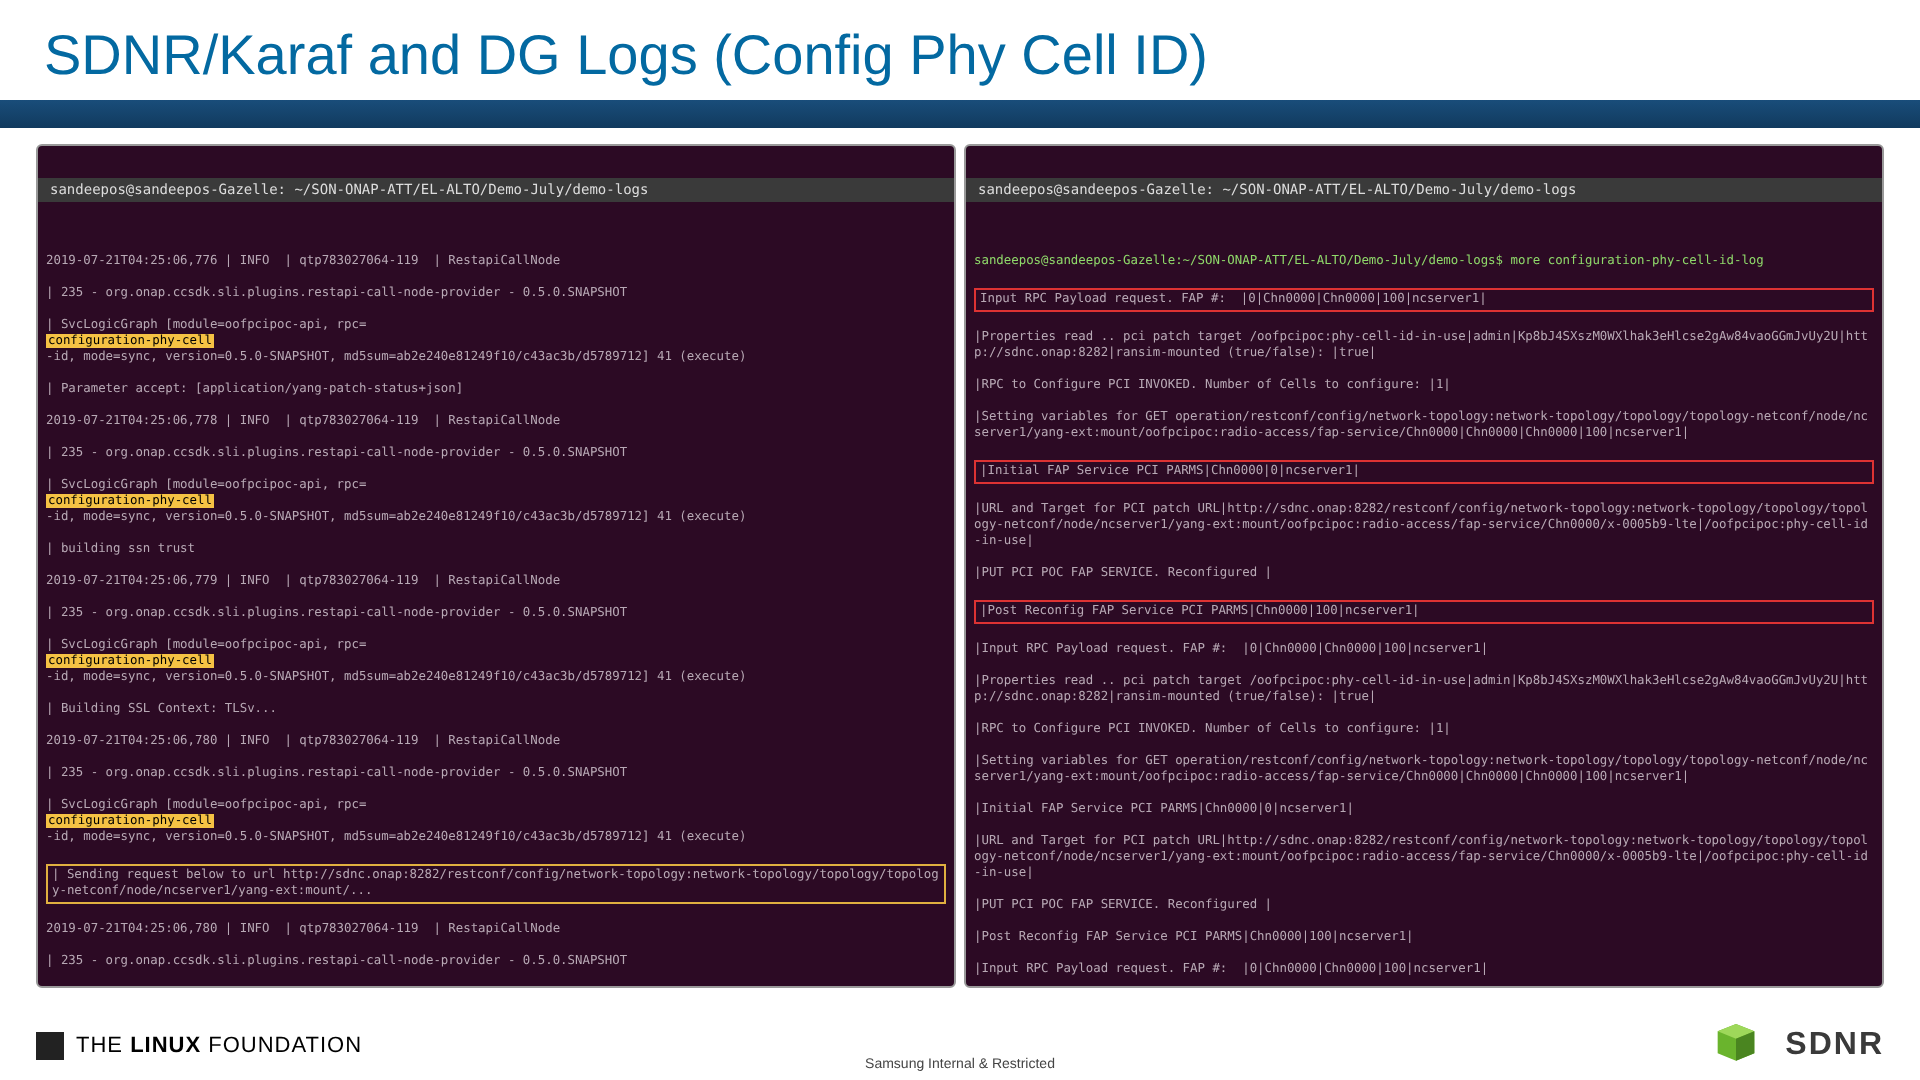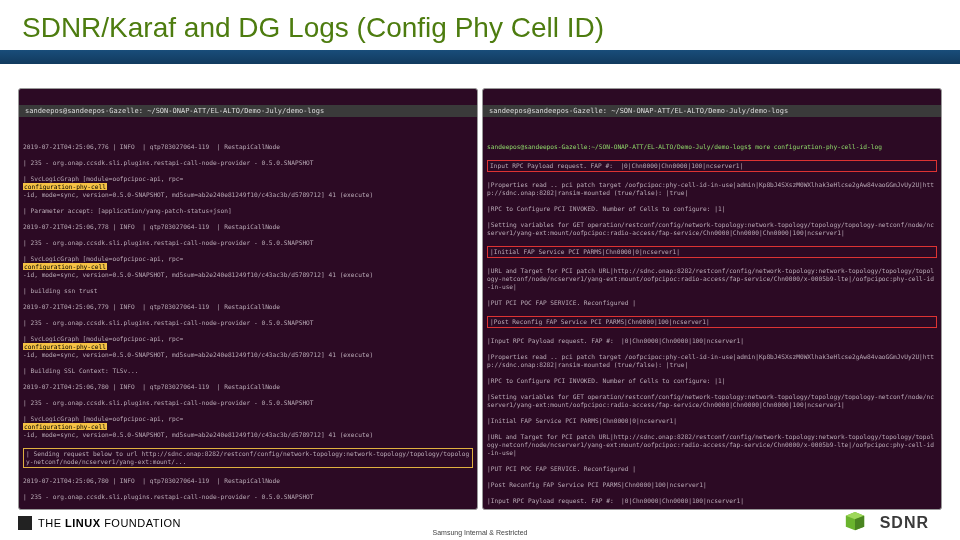--- a/index.html
+++ b/index.html
@@ -1,25 +1,25 @@
 <!DOCTYPE html>
 <html><head>
 <meta charset="utf-8">
 <style>
   body { margin:0; font-family:Arial,Helvetica,sans-serif; background:#fff; width:960px; height:540px; overflow:hidden; }
-  .title { font-size:28px; color:#4d7c0f; padding:12px 22px 6px; font-weight:400; }
+  .title { font-size:28px; color:#0369a1; padding:12px 22px 6px; font-weight:400; }
   .bar { height:14px; background:linear-gradient(#194d7a,#113a5e); }
-  .boards { display:flex; gap:4px; padding:24px 18px 0; }
+  .boards { display:flex; gap:4px; padding:8px 18px 0; }
   .term { width:458px; height:420px; background:#2c0a24; color:#b8a9b5; font-family:Menlo,Consolas,monospace; font-size:6.2px; line-height:8px; white-space:pre-wrap; word-break:break-all; border-radius:3px; overflow:hidden; border:1px solid #999; }
   .term .tab { background:#3a3a3a; color:#ddd; padding:2px 6px; font-size:7px; }
   .term .hl { background:#f5c244; color:#000; padding:0 1px; }
   .term .box { border:1px solid #d33; margin:1px 0; padding:1px 2px; }
   .term .box2 { border:1px solid #e0b040; margin:1px 0; padding:1px 2px; }
   .term .grn { color:#8fd96a; }
-  .footer { position:absolute; bottom:6px; left:0; right:13px; display:flex; align-items:center; justify-content:space-between; padding:0 18px; }
+  .footer { position:absolute; bottom:6px; left:0; right:0; display:flex; align-items:center; justify-content:space-between; padding:0 18px; }
   .lf { display:flex; align-items:center; gap:6px; }
   .lf .sq { width:14px; height:14px; background:#222; }
   .lf .txt { font-size:11px; font-weight:700; letter-spacing:0.5px; }
   .lf .thin { font-weight:300; }
   .onap { display:flex; align-items:center; gap:6px; }
   .onap svg { width:38px; height:22px; }
   .onap .t1 { font-size:16px; font-weight:700; color:#3a3a3a; letter-spacing:1px; }
   .sec { position:absolute; bottom:4px; left:0; right:0; text-align:center; font-size:7px; color:#444; }
 </style>
 </head>

